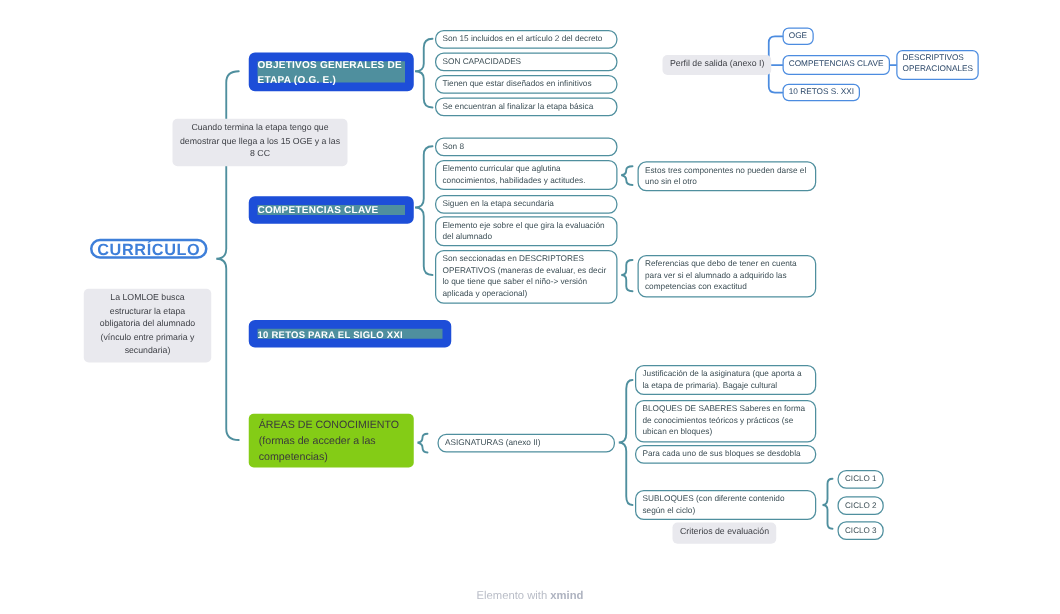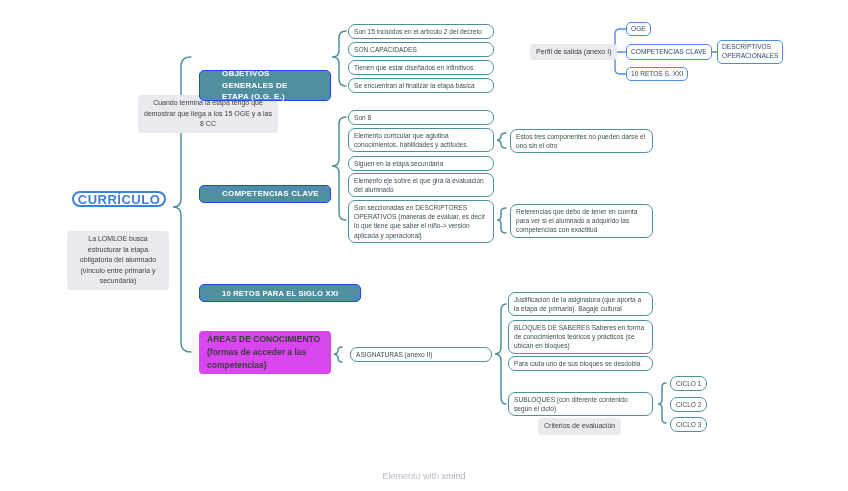--- a/index.html
+++ b/index.html
@@ -3,34 +3,34 @@
 <meta charset="utf-8">
 <style>
   html,body{margin:0;padding:0;background:#ffffff;}
   body{width:848px;height:491px;position:relative;overflow:hidden;
        font-family:"Liberation Sans", sans-serif;}
   .stage{position:absolute;inset:0;width:848px;height:491px;}
   svg.connectors{position:absolute;left:0;top:0;z-index:0;}
   .node{position:absolute;z-index:1;box-sizing:border-box;display:flex;align-items:center;}
   .topic-main{border:2px solid #3E7FD9;border-radius:8px;background:#fff;color:#3E7FD9;
       font-weight:bold;font-size:13px;letter-spacing:.5px;justify-content:center;}
-  .teal-box{background:#4F8F9E;border:1px solid #1d4ed8;border-radius:5px;color:#ffffff;
-      font-size:8px;font-weight:bold;letter-spacing:.2px;padding:4px 22px;line-height:1.45;margin-top:28px;}
-  .pink-box{background:#d946ef;border-radius:4px;color:#3B3B3B;font-size:8.5px;font-weight:bold;
+  .teal-box{background:#4F8F9E;border:7px solid #1d4ed8;border-radius:5px;color:#ffffff;
+      font-size:8px;font-weight:bold;letter-spacing:.2px;padding:4px 0;line-height:1.45;}
+  .pink-box{background:#84cc16;border-radius:4px;color:#3B3B3B;font-size:8.5px;font-weight:normal;
       padding:4px 8px;line-height:1.5;}
   .child{background:#fff;border:1.3px solid #4F8F9E;border-radius:7px;color:#3D4F56;
       font-size:6.6px;line-height:1.4;padding:2px 5px;}
   .blue-box{background:#fff;border:1.3px solid #4C8CE0;border-radius:5px;color:#2E4A6B;
       font-size:6.6px;line-height:1.35;padding:2px 4px;white-space:nowrap;}
   .blue-box.wrap{white-space:normal;}
   .note{background:#E9E9EE;border-radius:4px;color:#3F4147;font-size:7px;line-height:1.5;
       padding:3px 6px;text-align:center;justify-content:center;}
   .footer{position:absolute;left:0;right:0;top:471px;text-align:center;color:#B9BDC7;
       font-size:9px;z-index:1;}
-  .footer b{font-weight:normal;color:#AEB3C0;}
+  .footer b{font-weight:bold;color:#AEB3C0;}
 </style>
 </head>
 <body>
 
 <div class="stage">
 
   <svg class="connectors" width="848" height="491" viewBox="0 0 848 491">
 
     <g fill="none" stroke="#4F8F9E" stroke-width="1.5" stroke-linecap="round">
       <path d="M 191 57 Q 181 57 181 66 L 181 199 Q 181 207 173 207 Q 181 207 181 215 L 181 343 Q 181 352 191 352"></path>

